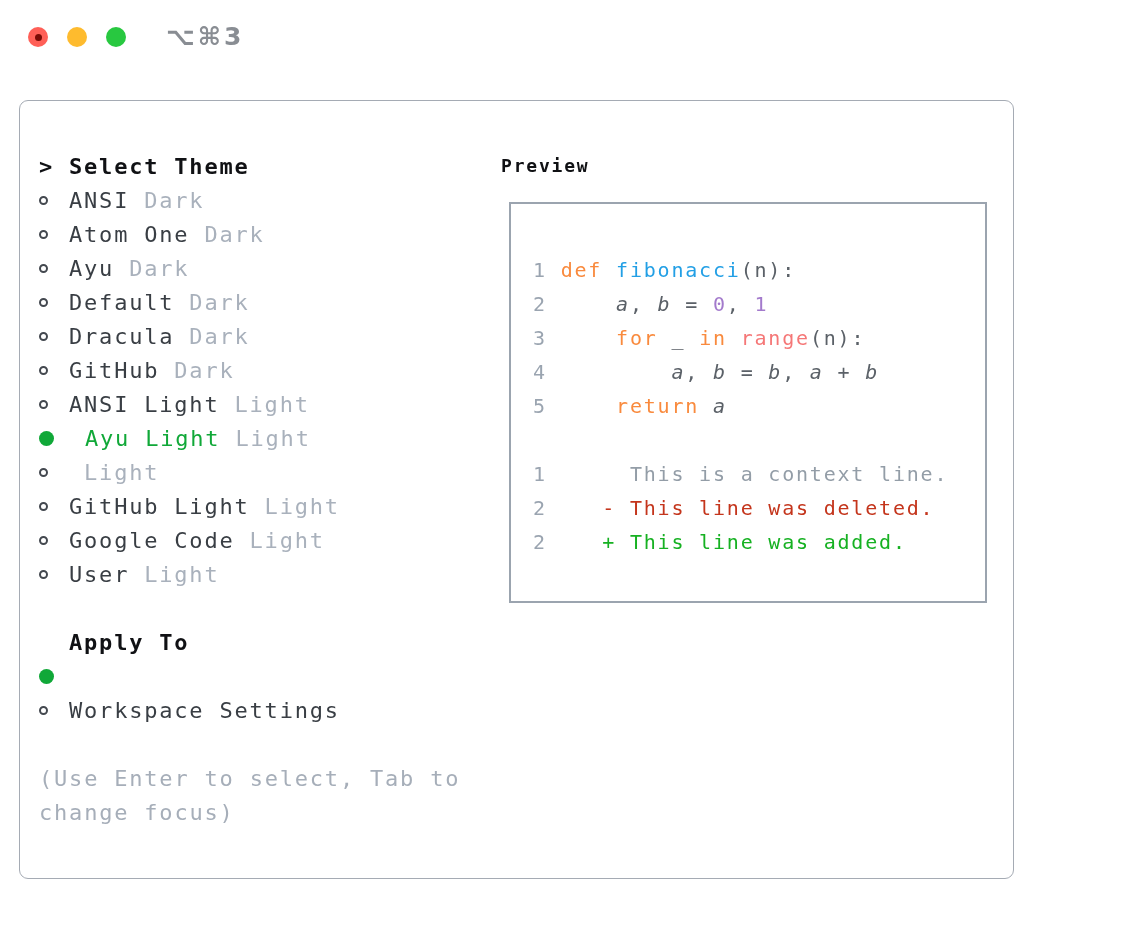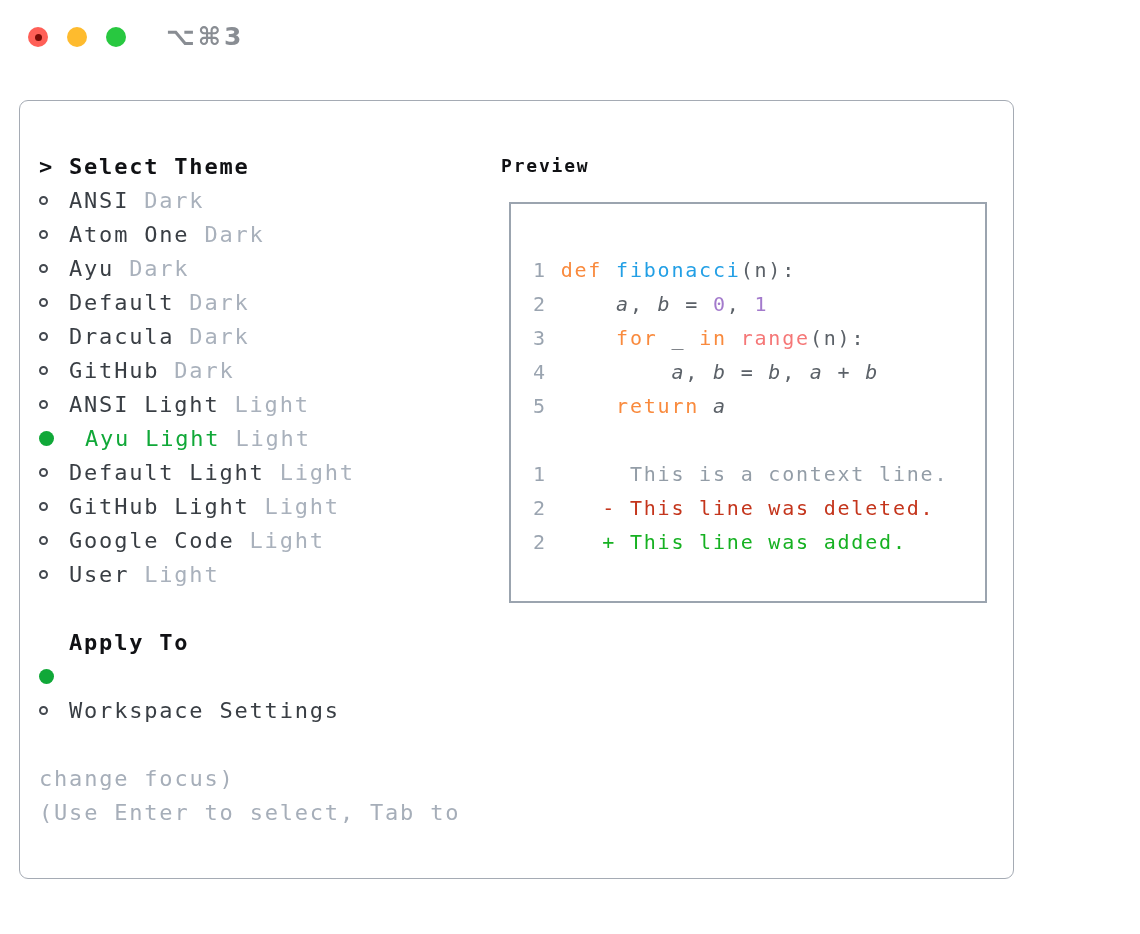--- a/index.html
+++ b/index.html
@@ -134,21 +134,20 @@
             <span class="marker">
               <span class="circle sel"></span>
             </span>
             <span class="t-name green">Ayu Light</span>
             <span class="t-tag"> Light</span>
           </div>
           <div class="row">
             <span class="marker">
               <span class="circle"></span>
             </span>
-            <span class="t-name">Default Light</span>
             <span class="t-tag"> Light</span>
           </div>
           <div class="row">
             <span class="marker">
               <span class="circle"></span>
             </span>
             <span class="t-name">GitHub Light</span>
             <span class="t-tag"> Light</span>
           </div>
           <div class="row">
@@ -183,22 +182,22 @@
           <div class="row">
             <span class="marker">
               <span class="circle"></span>
             </span>
             <span class="t-name">Workspace Settings</span>
           </div>
         </div>
 
       <div class="row"></div>
 
+      <div class="row hint">(Use Enter to select, Tab to</div>
       <div class="row hint">change focus)</div>
-      <div class="row hint">(Use Enter to select, Tab to</div>
     </div>
 
     <div class="right-col">
       <div class="preview-title">Preview</div>
       <div class="preview-box">
           <div class="pline"></div>
           <div class="pline"><span class="tok-gut">1 </span><span class="tok-kw">def </span><span class="tok-fn">fibonacci</span><span class="tok-pln">(n):</span></div>
           <div class="pline"><span class="tok-gut">2 </span><span class="tok-pln">    </span><span class="tok-itl">a</span><span class="tok-pln">, </span><span class="tok-itl">b</span><span class="tok-pln"> = </span><span class="tok-num">0</span><span class="tok-pln">, </span><span class="tok-num">1</span></div>
           <div class="pline"><span class="tok-gut">3 </span><span class="tok-pln">    </span><span class="tok-kw">for </span><span class="tok-pln">_ </span><span class="tok-kw">in </span><span class="tok-bln">range</span><span class="tok-pln">(n):</span></div>
           <div class="pline"><span class="tok-gut">4 </span><span class="tok-pln">        </span><span class="tok-itl">a</span><span class="tok-pln">, </span><span class="tok-itl">b</span><span class="tok-pln"> = </span><span class="tok-itl">b</span><span class="tok-pln">, </span><span class="tok-itl">a</span><span class="tok-pln"> + </span><span class="tok-itl">b</span></div>

